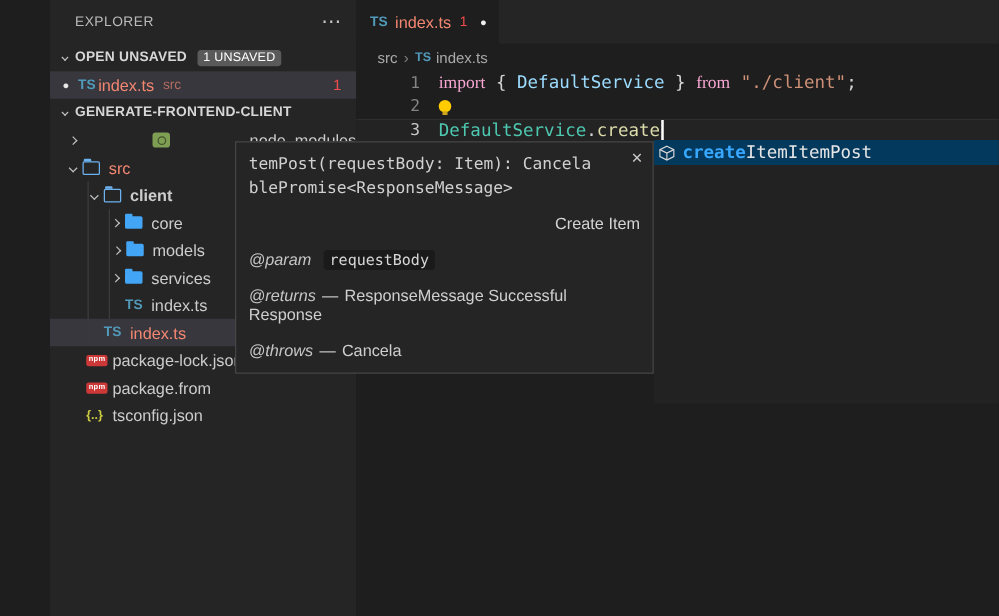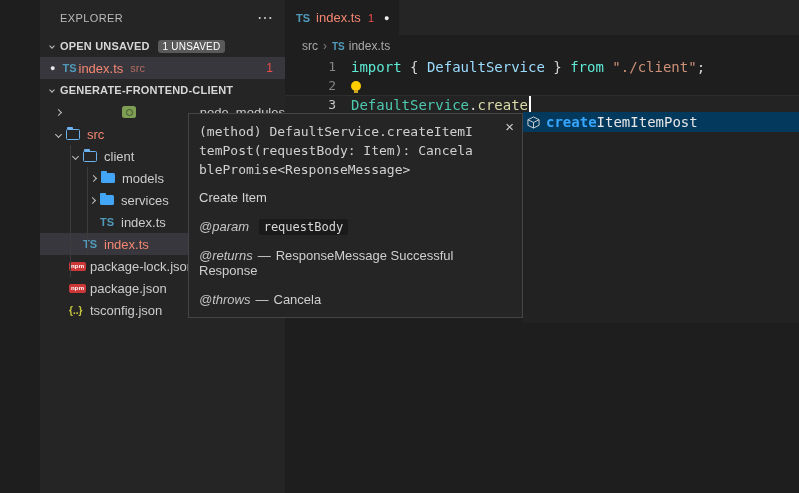--- a/index.html
+++ b/index.html
@@ -53,33 +53,33 @@
   .breadcrumb { height:22px; display:flex; align-items:center; padding-left:17px; font-size:12px; color:#a9a9a9; }
   .crumb { cursor:pointer; }
   .bc-sep { margin:0 5px; color:#7f7f7f; }
   .breadcrumb .ts-ic { font-size:10px; margin-right:4px; }
 
   .code { font-family:"DejaVu Sans Mono","Liberation Mono",monospace; font-size:14px; }
   .code-line { height:19px; display:flex; align-items:center; }
   .ln { width:51px; text-align:right; color:#858585; font-size:13px; flex:none; padding-right:0; }
   .ln.active { color:#c6c6c6; }
   .lc { padding-left:15px; white-space:pre; color:#d4d4d4; }
-  .kw { color:#5eead4; } .vr { color:#9cdcfe; } .cl { color:#4ec9b0; }
+  .kw { color:#f9a8d4;font-family:Liberation Serif, serif; } .vr { color:#9cdcfe; } .cl { color:#4ec9b0; }
   .mt { color:#dcdcaa; } .st { color:#ce9178; } .pl { color:#d4d4d4; }
   .current { background:rgba(100,105,110,0.08); box-shadow:inset 0 1px 0 rgba(255,255,255,0.05), inset 0 -1px 0 rgba(255,255,255,0.05); }
   .squig { text-decoration:underline; text-decoration-style:wavy; text-decoration-color:#f14c4c; text-decoration-thickness:1px; text-underline-offset:4px; }
   .cursor { display:inline-block; width:1.5px; height:17px; background:#ffffff; vertical-align:text-bottom; margin-left:1px; }
   .bulb { width:10px; height:10px; background:#ffcc00; border-radius:50%; position:relative; display:inline-block; cursor:pointer; }
   .bulb::after { content:''; position:absolute; left:3px; top:9px; width:4px; height:3px; background:#cda61d; }
 
   
   .hover-widget { position:absolute; left:148px; top:113px; width:335px; background:#252526; border:1px solid #454545; z-index:10; padding:8px 10px 10px 10px; color:#cccccc; }
   .sig { font-family:"DejaVu Sans Mono","Liberation Mono",monospace; font-size:13px; line-height:19px; color:#d0d0d0; white-space:pre; }
   .hov-close { position:absolute; top:4px; right:8px; color:#cccccc; font-size:15px; cursor:pointer; }
-  .hov-desc { font-size:13px; margin-top:11px; color:#d4d4d4; }
+  .hov-desc { font-size:13px; margin-top:11px; color:#d4d4d4;text-align:right; }
   .tag-line { font-size:13px; margin-top:14px; color:#cfcfcf; }
   .tag { font-style:italic; color:#c5c5c5; }
   .dash { margin:0 5px; color:#cfcfcf; }
   .code-badge { font-family:"DejaVu Sans Mono","Liberation Mono",monospace; font-size:12px; background:#1a1a1b; border-radius:3px; padding:1px 5px; margin-left:6px; color:#d7d7d7; }
   .wrapline { max-width:305px; }
 
   
   .suggest { position:absolute; left:483px; top:112px; width:316px; height:211px; background:#222223; z-index:9; }
   .suggest-item { height:20px; background:#04395e; display:flex; align-items:center; padding-left:4px; cursor:pointer; font-family:"DejaVu Sans Mono","Liberation Mono",monospace; font-size:14px; color:#e6e6e6; }
   .cube { margin-right:6px; display:flex; align-items:center; }
@@ -135,29 +135,38 @@
       </div>
       <div class="row" style="padding-left:10px;">
         <span class="chev down">
             <i></i>
           </span>
         <span class="ic">
             <span class="folder open"></span>
           </span>
         <span class="lbl red">src</span>
       </div>
-      <div class="row" style="padding-left:27px;">
+      <div class="row" style="padding-left:27px;font-weight:bold;">
         <span class="chev down">
             <i></i>
           </span>
         <span class="ic">
             <span class="folder open"></span>
           </span>
         <span class="lbl">client</span>
       </div>
+      <div class="row" style="padding-left:44px;">
+        <span class="chev right">
+            <i></i>
+          </span>
+        <span class="ic">
+            <span class="folder"></span>
+          </span>
+        <span class="lbl">core</span>
+      </div>
       <div class="row" style="padding-left:45px;">
         <span class="chev right">
             <i></i>
           </span>
         <span class="ic">
             <span class="folder"></span>
           </span>
         <span class="lbl">models</span>
       </div>
       <div class="row" style="padding-left:44px;">
@@ -188,21 +197,21 @@
         <span class="ic">
             <span class="npm-ic">npm</span>
           </span>
         <span class="lbl">package-lock.json</span>
       </div>
       <div class="row" style="padding-left:13px;">
         <span class="chev"></span>
         <span class="ic">
             <span class="npm-ic">npm</span>
           </span>
-        <span class="lbl">package.json</span>
+        <span class="lbl">package.from</span>
       </div>
       <div class="row" style="padding-left:13px;">
         <span class="chev"></span>
         <span class="ic">
             <span class="brace-ic">{..}</span>
           </span>
         <span class="lbl">tsconfig.json</span>
       </div>
     </div>
   </aside>
@@ -235,21 +244,20 @@
       </div>
       <div class="code-line current">
         <span class="ln active">3</span>
         <span class="lc"><span class="cl">DefaultService</span><span class="squig"><span class="pl">.</span><span class="mt">create</span></span><span class="cursor"></span></span>
       </div>
     </div>
   </main>
 
   <div class="hover-widget">
     <span class="hov-close">×</span>
-    <div class="sig">(method) DefaultService.createItemI</div>
     <div class="sig">temPost(requestBody: Item): Cancela</div>
     <div class="sig">blePromise&lt;ResponseMessage&gt;</div>
     <div class="hov-desc">Create Item</div>
     <div class="tag-line">
       <span class="tag">@param</span>
       <span class="code-badge">requestBody</span>
     </div>
     <div class="tag-line wrapline">
       <span class="tag">@returns</span><span class="dash">—</span><span>ResponseMessage Successful Response</span>
     </div>

